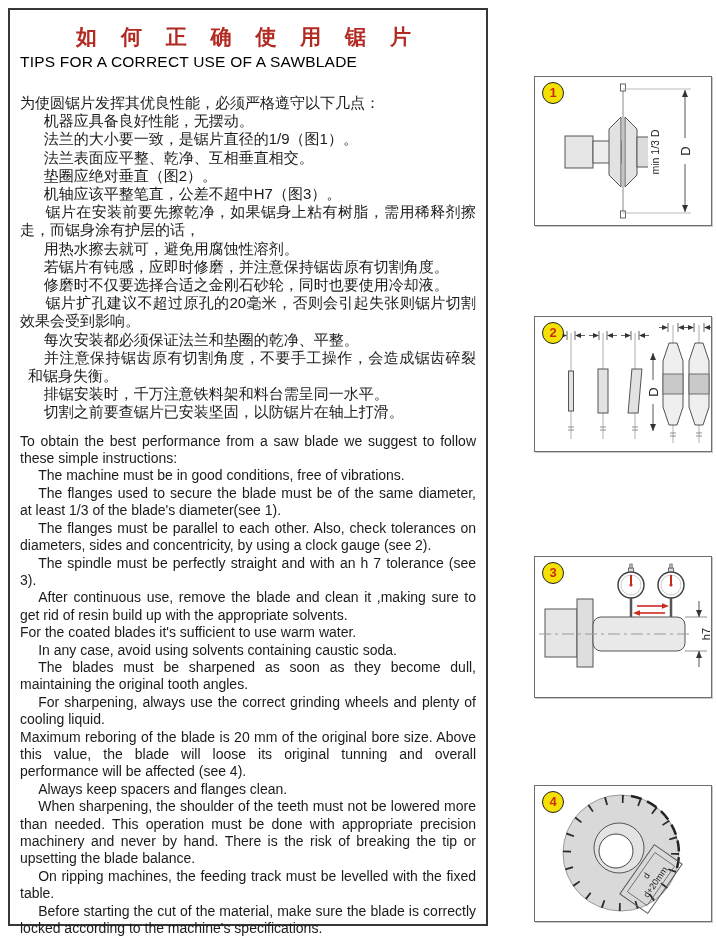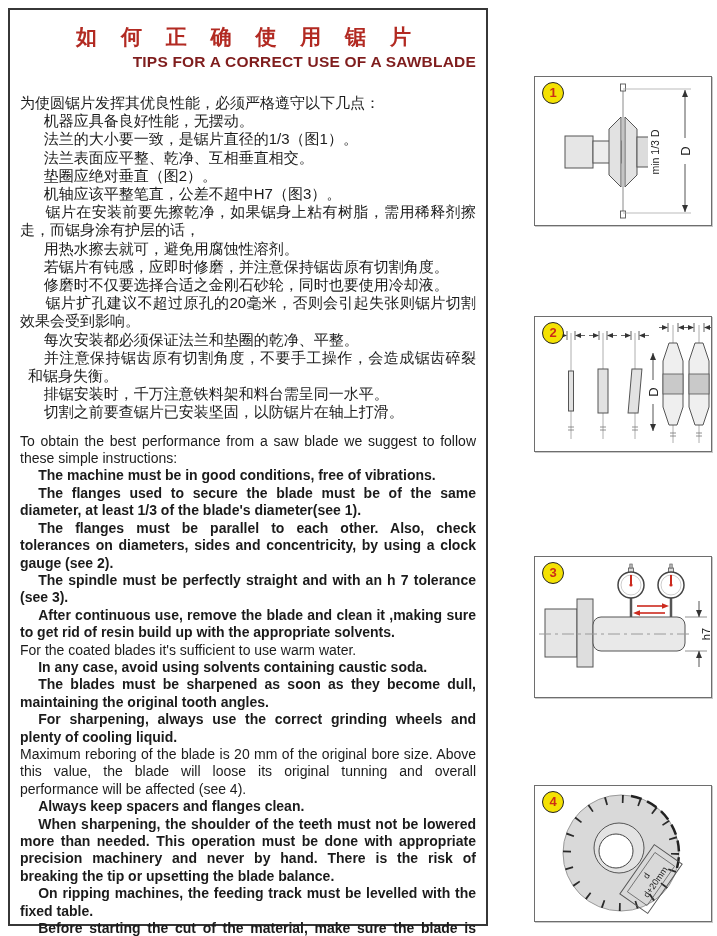--- a/index.html
+++ b/index.html
@@ -11,30 +11,30 @@
   .main-frame{
     position:absolute;left:8px;top:8px;width:480px;height:918px;
     border:2px solid #373737;box-sizing:border-box;
     padding:0 10px;background:#fff;
   }
   .title-zh{
     margin:13px 0 2px 0;text-align:center;font-weight:bold;
     font-size:21px;letter-spacing:9px;color:#b22a22;
   }
   .title-en{
-    margin:0 0 0 0;text-align:right;font-weight:bold;
-    font-size:15.5px;color:#7f1d1d;letter-spacing:.2px;
+    margin:0 0 0 0;text-align:left;font-weight:normal;
+    font-size:15.5px;color:#000000;letter-spacing:.2px;
   }
   .zh-block{margin-top:23px;font-size:15px;line-height:18.2px;text-align:justify;}
   .zh-block p{margin:0;}
   .zh-block p.ind{text-indent:1.05em;margin-left:8px;}
   .zh-block p.ind2{text-indent:1.7em;}
   .en-block{margin-top:11px;font-size:14px;line-height:17.4px;text-align:justify;}
   .en-block p{margin:0;}
-  .en-block p.ind{text-indent:1.3em;font-weight:bold;}
+  .en-block p.ind{text-indent:1.3em;}
   .fig-box{
     position:absolute;left:534px;width:178px;border:1px solid #6e6e6e;
     box-sizing:border-box;background:#fff;box-shadow:1px 1px 0 #c9c9c9;
   }
   .fig-1{top:76px;height:150px;}
   .fig-2{top:316px;height:136px;}
   .fig-3{top:556px;height:142px;}
   .fig-4{top:785px;height:137px;}
   .badge{
     position:absolute;left:7px;top:5px;width:20px;height:20px;border-radius:50%;
@@ -47,21 +47,21 @@
 </head>
 <body>
 
 <div class="main-frame">
   <h1 class="title-zh">如 何 正 确 使 用 锯 片</h1>
   <h2 class="title-en">TIPS FOR A CORRECT USE OF A SAWBLADE</h2>
 
   <div class="zh-block">
     <p>为使圆锯片发挥其优良性能，必须严格遵守以下几点：</p>
     <p class="ind">机器应具备良好性能，无摆动。</p>
-    <p class="ind">法兰的大小要一致，是锯片直径的1/3（图1）。</p>
+    <p class="ind">法兰的大小要一致，是锯片直径的1/9（图1）。</p>
     <p class="ind">法兰表面应平整、乾净、互相垂直相交。</p>
     <p class="ind">垫圈应绝对垂直（图2）。</p>
     <p class="ind">机轴应该平整笔直，公差不超中H7（图3）。</p>
     <p class="ind2">锯片在安装前要先擦乾净，如果锯身上粘有树脂，需用稀释剂擦走，而锯身涂有护层的话，</p>
     <p class="ind">用热水擦去就可，避免用腐蚀性溶剂。</p>
     <p class="ind">若锯片有钝感，应即时修磨，并注意保持锯齿原有切割角度。</p>
     <p class="ind">修磨时不仅要选择合适之金刚石砂轮，同时也要使用冷却液。</p>
     <p class="ind2">锯片扩孔建议不超过原孔的20毫米，否则会引起失张则锯片切割效果会受到影响。</p>
     <p class="ind">每次安装都必须保证法兰和垫圈的乾净、平整。</p>
     <p class="ind">并注意保持锯齿原有切割角度，不要手工操作，会造成锯齿碎裂和锯身失衡。</p>

